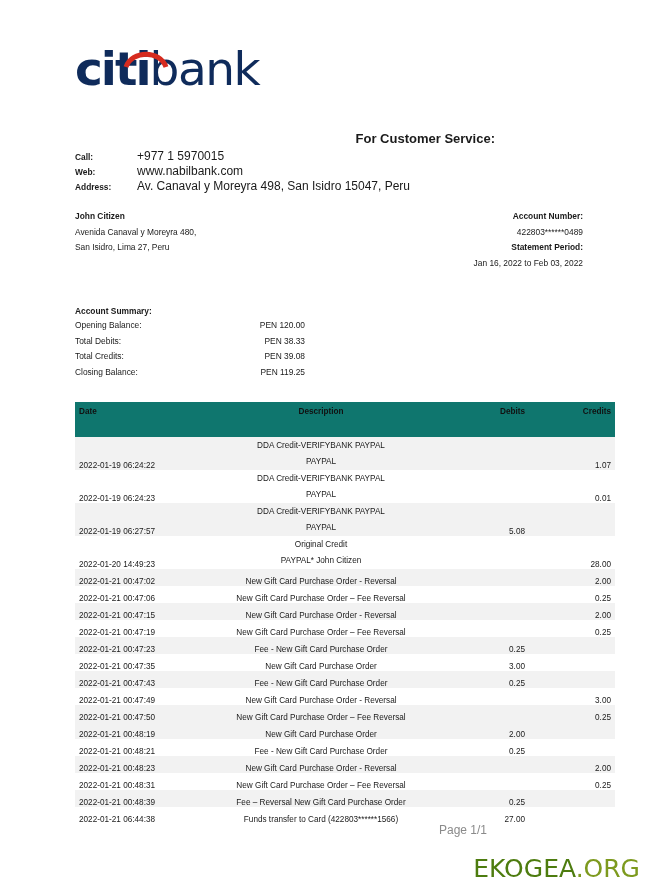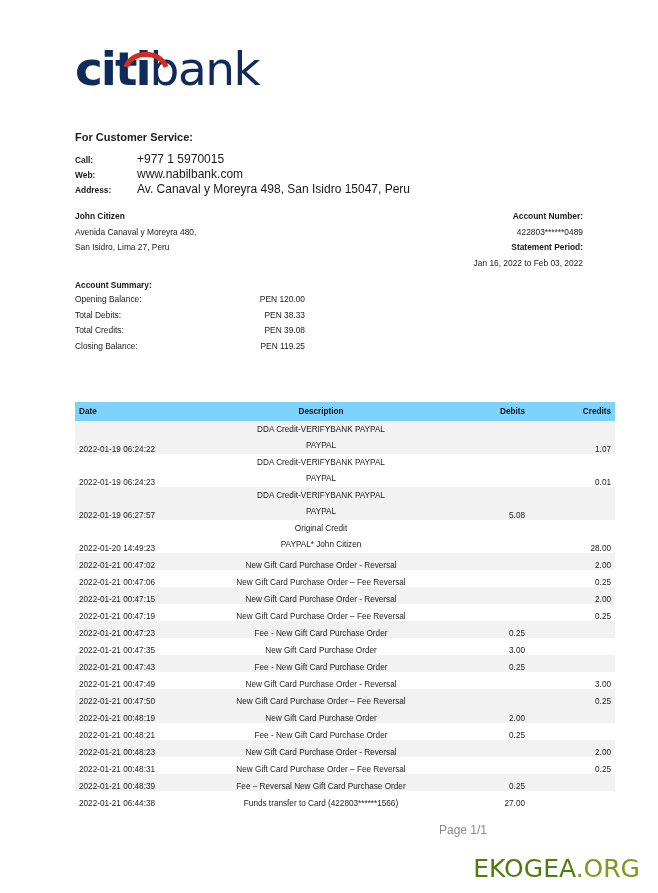--- a/index.html
+++ b/index.html
@@ -64,36 +64,36 @@
     font-weight: bold;
     font-size: 8.4px;
     width: 62px;
     flex: 0 0 62px;
   }
   .kv-val {
     font-size: 12px;
   }
 
   #cs-block { left: 75px; top: 131px; width: 420px; }
-  #cs-title { font-weight: bold; font-size: 11px; margin-bottom: 9px; }
+  #cs-title { font-weight: bold; font-size: 13px; margin-bottom: 3px; text-align: right; }
 
   #party-block { left: 75px; top: 209px; width: 300px; }
   #party-name { font-weight: bold; font-size: 8.4px; line-height: 15.6px; }
   .party-line { font-size: 8.4px; line-height: 15.6px; }
 
   #acct-block {
     left: 343px;
     top: 209px;
     width: 240px;
     text-align: right;
   }
   .acct-lbl { font-weight: bold; font-size: 8.4px; line-height: 15.6px; }
   .acct-val { font-size: 8.4px; line-height: 15.6px; }
 
-  #summary-block { left: 75px; top: 280px; width: 230px; }
+  #summary-block { left: 75px; top: 306px; width: 230px; }
   #summary-title { font-weight: bold; font-size: 8.4px; margin-bottom: 4px; }
   .sum-row {
     display: flex;
     height: 15.7px;
     align-items: baseline;
   }
   .sum-key { font-size: 8.4px; flex: 1 1 auto; }
   .sum-val {
     font-size: 8.4px;
     text-align: right;
@@ -103,24 +103,24 @@
   
   #txn-table {
     position: absolute;
     left: 75px;
     top: 402px;
     width: 508px;
     border-collapse: collapse;
     table-layout: fixed;
   }
   #txn-table th {
-    background: #7dd3fc;
+    background: #0f766e;
     font-size: 8.2px;
     font-weight: bold;
-    padding: 3px 4px 3px 4px;
+    padding: 3px 4px 19px 4px;
     height: 13px;
     border: none;
     color: #111;
   }
   #txn-table th.c-date { text-align: left; width: 118px; }
   #txn-table th.c-desc { text-align: center; width: 232px; }
   #txn-table th.c-deb  { text-align: right;  width: 80px; }
   #txn-table th.c-cre  { text-align: right;  width: 78px; }
 
   #txn-table td {

